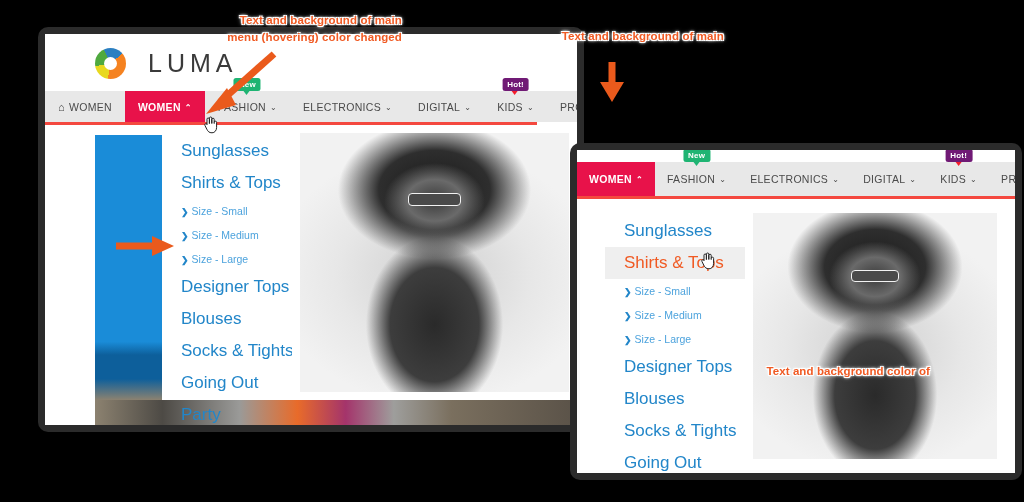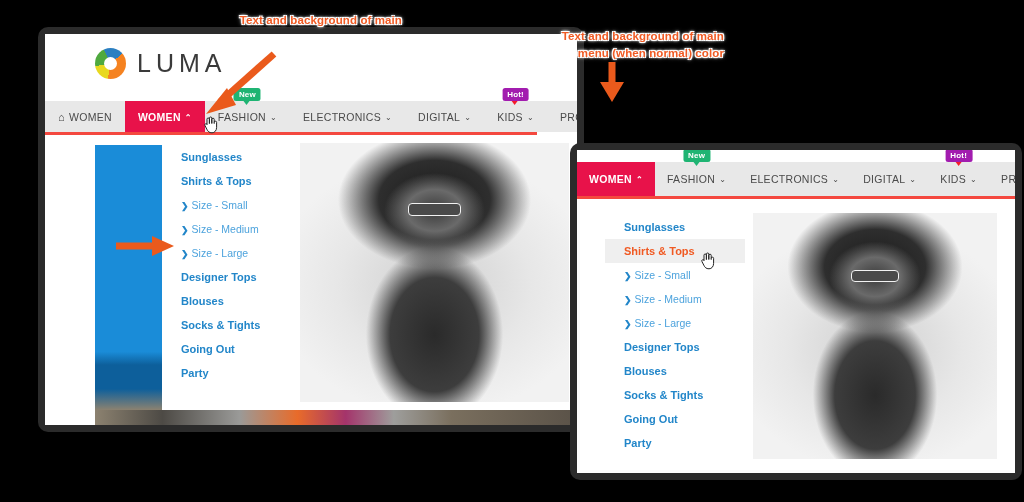--- a/index.html
+++ b/index.html
@@ -9,21 +9,21 @@
     font-family: "Liberation Sans", sans-serif;
     overflow: hidden;
   }
   #stage { position: relative; width: 1024px; height: 502px; background:#000; }
 
   
   .window { position: absolute; background: #2b2b2b; border-radius: 10px; }
   .window-inner { position: absolute; background: #ffffff; overflow: hidden; }
 
   
-  .logo-row { display:flex; align-items:center; gap:11px; padding: 14px 0 22px 50px; }
+  .logo-row { display:flex; align-items:center; gap:22px; padding: 14px 0 12px 50px; }
   .logo-mark { position: relative; width: 31px; height: 31px; border-radius: 50%;
     background: conic-gradient(from 120deg,
       #f58220 0deg 70deg,
       #e8d81f 70deg 140deg,
       #4fa93f 140deg 215deg,
       #2b7fc1 215deg 290deg,
       #f58220 290deg 360deg);
   }
   .logo-mark::after { content:""; position:absolute; left:9px; top:9px; width:13px; height:13px;
     background:#fff; border-radius:50%; }
@@ -45,24 +45,24 @@
 
   
   .badge { position:absolute; top:-13px; left:50%; transform: translateX(-50%);
      font-size: 8px; font-weight:700; color:#fff; padding: 1.5px 5px 2px;
      border-radius: 2.5px; letter-spacing:.2px; line-height:1.15; }
   .badge::after { content:""; position:absolute; left:50%; margin-left:-3.5px; top:100%;
      border-left:3.5px solid transparent; border-right:3.5px solid transparent;
      border-top:4px solid currentColor; }
   .badge.new { background:#1fb473; color:#fff; }
   .badge.new::after { border-top-color:#1fb473; }
-  .badge.hot { background:#a21caf; }
+  .badge.hot { background:#701a75; }
   .badge.hot::after { border-top-color:#f41d2b; }
   .submenu { background:#ffffff; padding: 10px 0 14px; }
-  .sub-item { font-size: 11px; font-weight: 700; color:#2286c9;
+  .sub-item { font-size: 17px; font-weight: 400; color:#2286c9;
      padding: 6px 16px 6px 19px; white-space: nowrap; cursor: pointer; }
   .sub-item.sub { font-weight: 400; color:#4da3dd; font-size: 10.5px; padding-left: 19px;}
   .sub-item.sub .chev { color:#2286c9; font-weight:700; margin-right:3px; font-size:9px; }
   .sub-item.hovered { background:#efefef; color:#f05a23; }
 
   
   .photo-frame { background:#fff; padding: 8px; }
   .photo {
     background:
       radial-gradient(ellipse 26% 20% at 50% 26%, #3b3b3b 0%, #6a6a6a 40%, rgba(120,120,120,0) 72%),
@@ -228,36 +228,37 @@
 
   <svg class="cursor" style="left:203px; top:116px;" viewBox="0 0 16 18">
     <path d="M4 9V3.2a1.2 1.2 0 0 1 2.4 0v4.4M6.4 7.6V2.2a1.2 1.2 0 0 1 2.4 0v5.2M8.8 7.6V3.4a1.2 1.2 0 0 1 2.4 0v4.4M11.2 6.4a1.2 1.2 0 0 1 2.4 0v5c0 3.2-2 5.4-4.6 5.4-3 0-4-1.4-5.2-3.6L2 9.6a1.2 1.2 0 0 1 2-1.4" fill="#fff" stroke="#222" stroke-width="1"></path>
   </svg>
   <svg class="cursor" style="left:700px; top:252px;" viewBox="0 0 16 18">
     <path d="M4 9V3.2a1.2 1.2 0 0 1 2.4 0v4.4M6.4 7.6V2.2a1.2 1.2 0 0 1 2.4 0v5.2M8.8 7.6V3.4a1.2 1.2 0 0 1 2.4 0v4.4M11.2 6.4a1.2 1.2 0 0 1 2.4 0v5c0 3.2-2 5.4-4.6 5.4-3 0-4-1.4-5.2-3.6L2 9.6a1.2 1.2 0 0 1 2-1.4" fill="#fff" stroke="#222" stroke-width="1"></path>
   </svg>
 
   <div class="anno" style="left:186px; top:12px; width:216px;">
     <div>Text and background of main</div>
+    <div>menu (hovering) color changed</div>
   </div>
   <svg class="arrow-svg" style="left:196px; top:48px;" width="90" height="66" viewBox="0 0 90 66">
     <path d="M78 6 L24 54" stroke="#ea5a1c" stroke-width="7" stroke-linecap="butt"></path>
     <path d="M10 66 L31 40 L40 57 Z" fill="#ea5a1c"></path>
   </svg>
 
   <div class="anno" style="left:508px; top:28px; width:216px;">
     <div>Text and background of main</div>
-    <div>menu (when normal) color</div>
   </div>
   <svg class="arrow-svg" style="left:597px; top:62px;" width="30" height="40" viewBox="0 0 30 40">
     <path d="M15 0 L15 22" stroke="#ea5a1c" stroke-width="7"></path>
     <path d="M15 40 L3 20 L27 20 Z" fill="#ea5a1c"></path>
   </svg>
 
   <svg class="arrow-svg" style="left:116px; top:235px;" width="58" height="22" viewBox="0 0 58 22">
     <path d="M0 11 L40 11" stroke="#ea5a1c" stroke-width="7"></path>
     <path d="M58 11 L36 1 L36 21 Z" fill="#ea5a1c"></path>
   </svg>
 
   <div class="anno" style="left:718px; top:363px; width:212px;">
+    <div>Text and background color of</div>
   </div>
 
 </div>
 
 </body></html>

